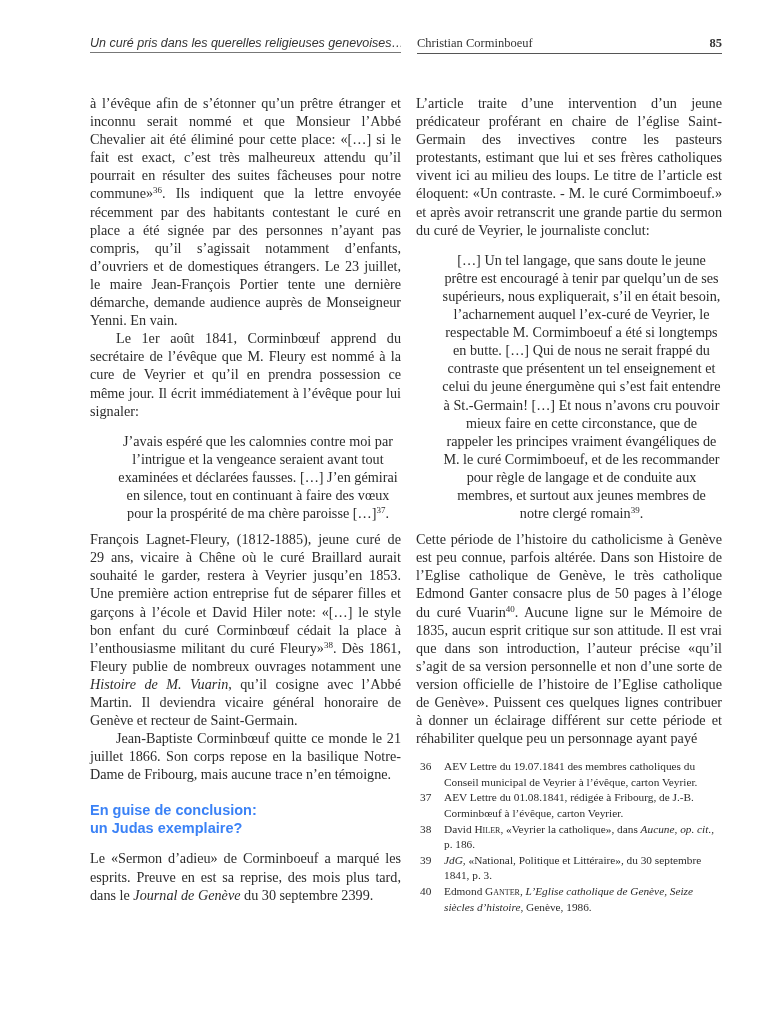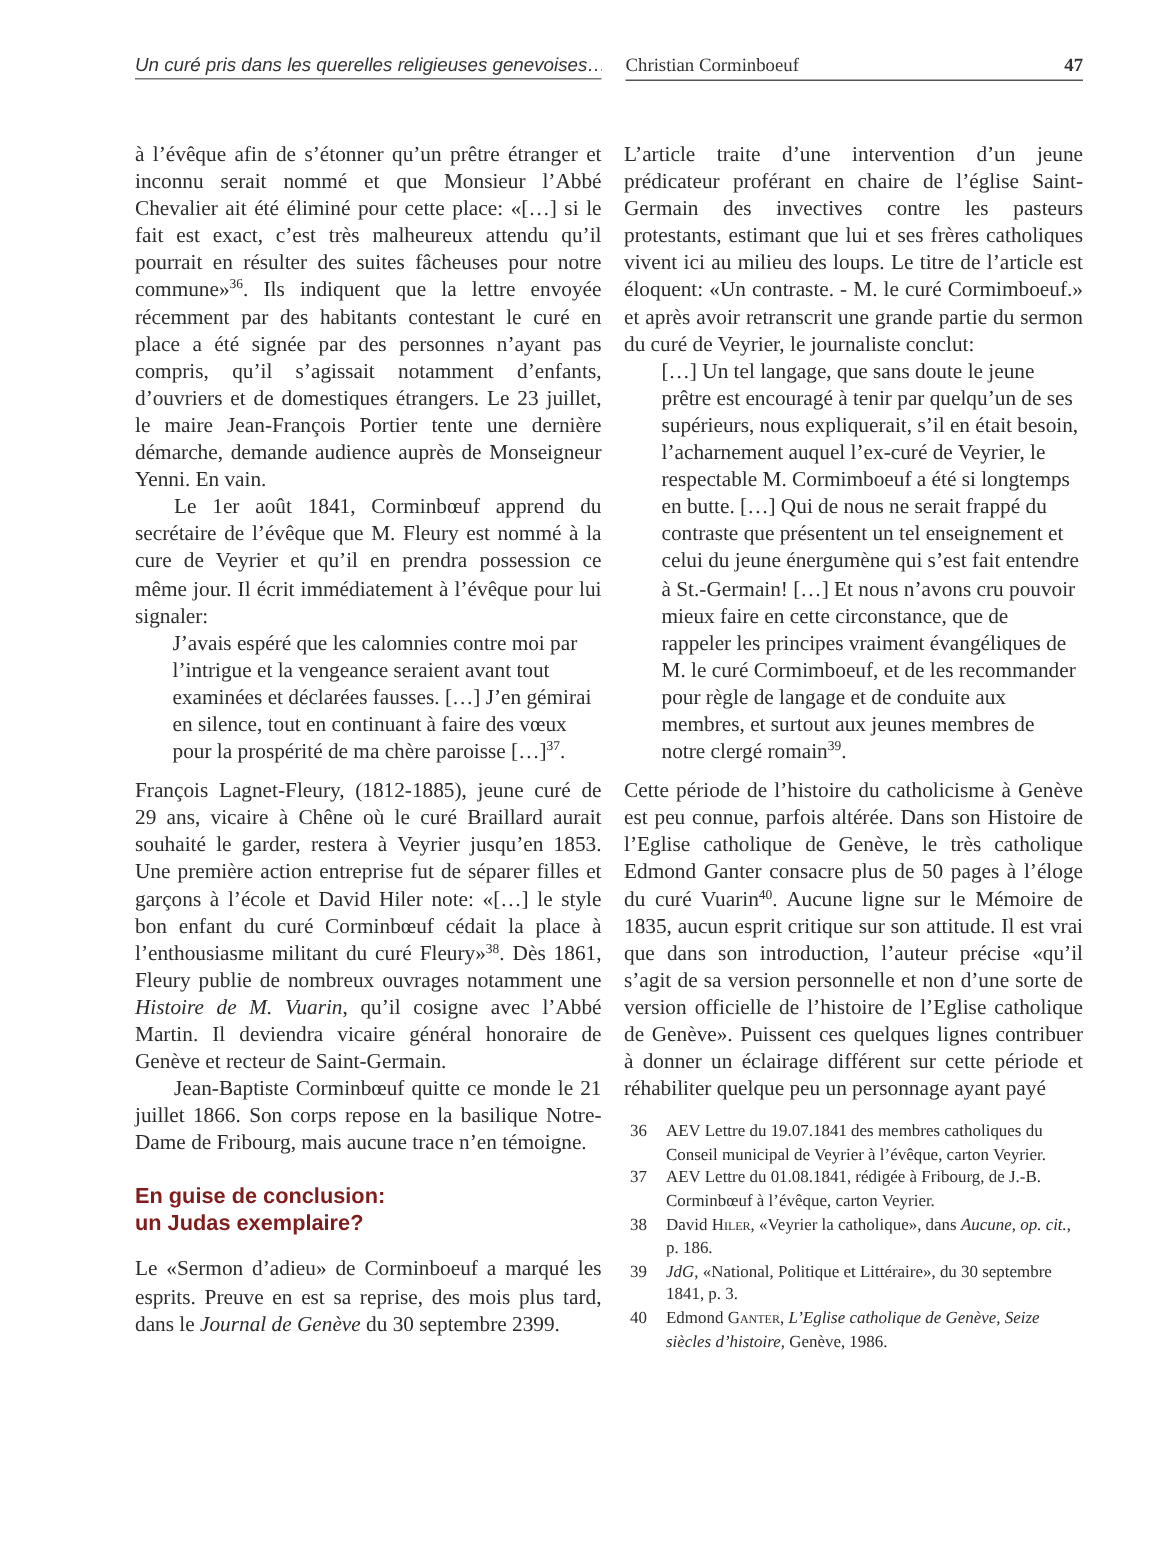--- a/index.html
+++ b/index.html
@@ -6,38 +6,38 @@
   body { width: 773px; height: 1030px; position: relative; overflow: hidden; color: #2b2b2b; }
   .header { position: absolute; top: 36px; left: 90px; width: 632px; height: 18px; font-family: "Liberation Sans", sans-serif; font-size: 12.5px; color: #333; }
   .hdr-left { position: absolute; left: 0; top: 0; width: 311px; border-bottom: 1.3px solid #777; padding-bottom: 2px; white-space: nowrap; overflow: hidden; font-style: italic; }
   .hdr-right { position: absolute; left: 327px; top: 0; width: 305px; border-bottom: 1.3px solid #555; padding-bottom: 2px; white-space: nowrap; font-family: Liberation Serif, serif; }
   .hdr-page { position: absolute; right: 0; top: 0; font-weight: bold; }
   .col { position: absolute; top: 94px; font-family: "Liberation Serif", serif; font-size: 14.2px; line-height: 18.1px; }
   .col-left { left: 90px; width: 311px; }
   .col-right { left: 416px; width: 306px; }
   p { margin: 0; text-align: justify; hyphens: auto; }
   .indent { text-indent: 26px; }
-  .quote { margin: 0 0 8px 25px; text-align: left; }
+  .quote { margin: 12px 0 8px 25px; text-align: center; }
   sup { font-size: 9px; line-height: 0; vertical-align: 5px; }
-  .heading { font-family: "Liberation Sans", sans-serif; font-weight: bold; font-size: 14.5px; line-height: 18px; margin: 18px 0 12px 0; color: #7f1d1d; }
+  .heading { font-family: "Liberation Sans", sans-serif; font-weight: bold; font-size: 14.5px; line-height: 18px; margin: 18px 0 12px 0; color: #3b82f6; }
   .footnotes { margin-top: 12px; font-size: 11.3px; line-height: 15.6px; }
   .fn { display: flex; }
   .fn-num { width: 24px; flex: none; text-align: left; padding-left: 4px; }
   .fn-text { flex: 1; }
   .sc { font-variant: small-caps; }
   i { font-style: italic; }
 </style>
 </head>
 <body>
 
 <div class="header">
   <div class="hdr-left">Un curé pris dans les querelles religieuses genevoises…</div>
   <div class="hdr-right">
     <span>Christian Corminboeuf</span>
-    <span class="hdr-page">47</span>
+    <span class="hdr-page">85</span>
   </div>
 </div>
 
 <div class="col col-left">
   <p><span>à l’évêque afin de s’étonner qu’un prêtre étranger et inconnu serait nommé et que Monsieur l’Abbé Chevalier ait été éliminé pour cette place: «[…] si le fait est exact, c’est très malheureux attendu qu’il pourrait en résulter des suites fâcheuses pour notre commune»</span><sup>36</sup><span>. Ils indiquent que la lettre envoyée récemment par des habitants contestant le curé en place a été signée par des personnes n’ayant pas compris, qu’il s’agissait notamment d’enfants, d’ouvriers et de domestiques étrangers. Le 23 juillet, le maire Jean-François Portier tente une dernière démarche, demande audience auprès de Monseigneur Yenni. En vain.</span></p>
   <p class="indent">Le 1er août 1841, Corminbœuf apprend du secrétaire de l’évêque que M. Fleury est nommé à la cure de Veyrier et qu’il en prendra possession ce même jour. Il écrit immédiatement à l’évêque pour lui signaler:</p>
   <p class="quote"><span>J’avais espéré que les calomnies contre moi par l’intrigue et la vengeance seraient avant tout examinées et déclarées fausses. […] J’en gémirai en silence, tout en continuant à faire des vœux pour la prospérité de ma chère paroisse […]</span><sup>37</sup>.</p>
   <p><span>François Lagnet-Fleury, (1812-1885), jeune curé de 29 ans, vicaire à Chêne où le curé Braillard aurait souhaité le garder, restera à Veyrier jusqu’en 1853. Une première action entreprise fut de séparer filles et garçons à l’école et David Hiler note: «[…] le style bon enfant du curé Corminbœuf cédait la place à l’enthousiasme militant du curé Fleury»</span><sup>38</sup><span>. Dès 1861, Fleury publie de nombreux ouvrages notamment une </span><i>Histoire de M. Vuarin</i><span>, qu’il cosigne avec l’Abbé Martin. Il deviendra vicaire général honoraire de Genève et recteur de Saint-Germain.</span></p>
   <p class="indent">Jean-Baptiste Corminbœuf quitte ce monde le 21 juillet 1866. Son corps repose en la basilique Notre-Dame de Fribourg, mais aucune trace n’en témoigne.</p>
   <div class="heading">

